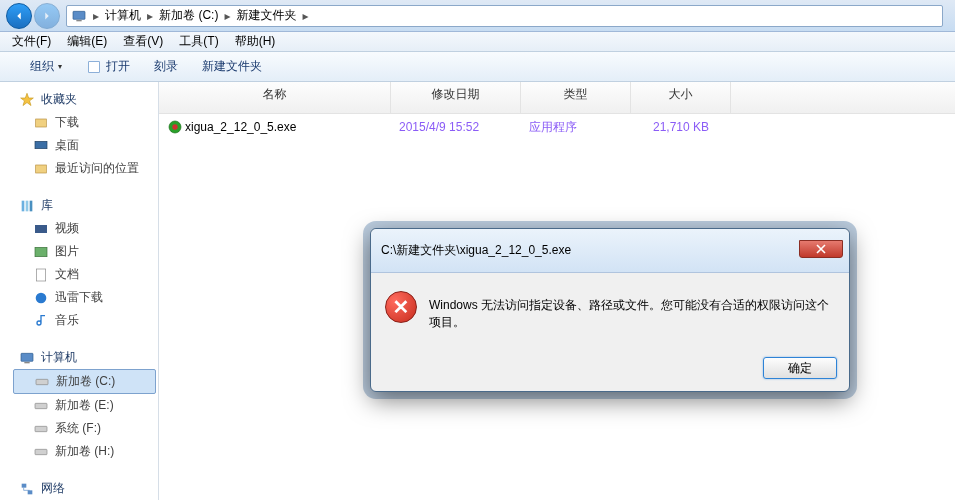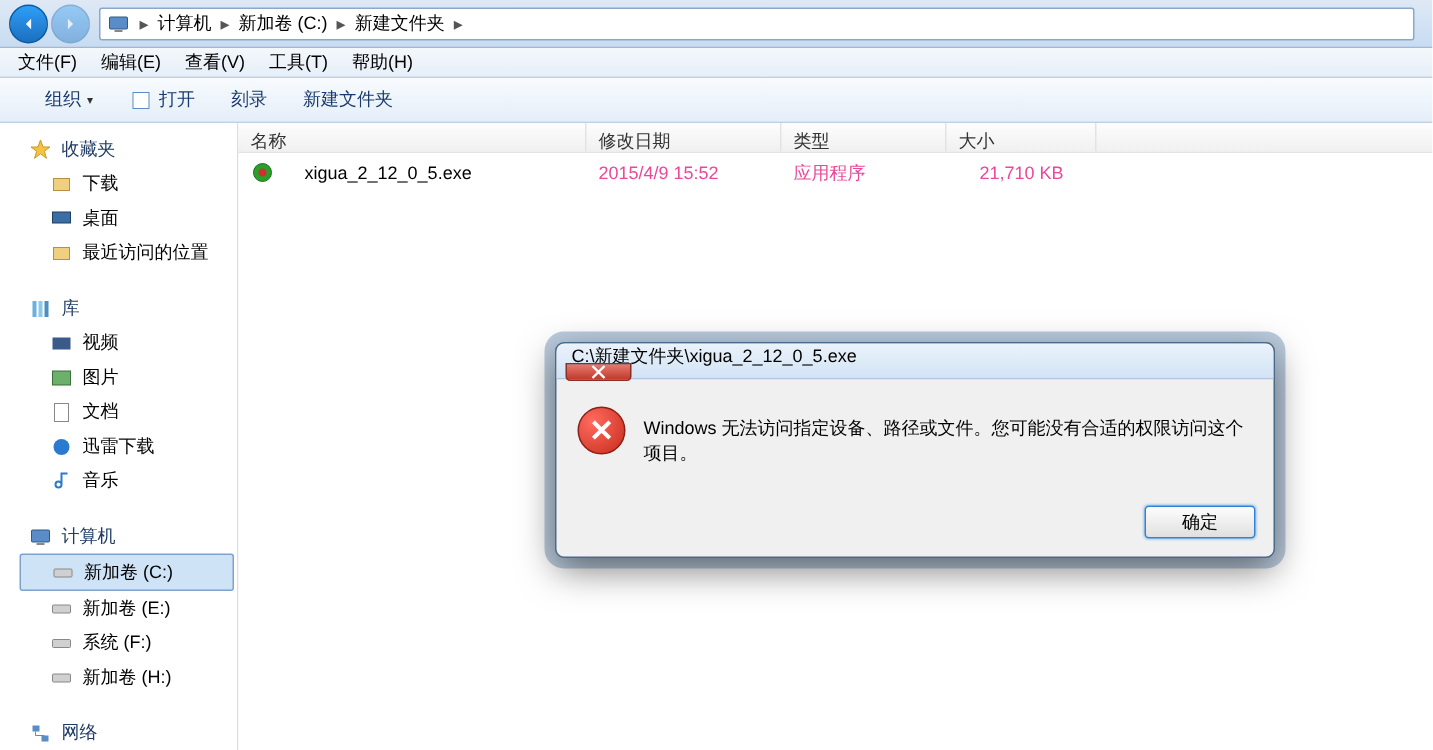--- a/index.html
+++ b/index.html
@@ -25,44 +25,44 @@
 .tool-btn { display: flex; align-items: center; gap: 4px; color: #1a3a6e; padding: 2px 6px; }
 .tool-btn .arrow { font-size: 8px; color: #333; }
 
 
 .main { display: flex; height: calc(500px - 32px - 20px - 30px); padding-left: 11px; }
 
 
 .sidebar { width: 148px; background: #fff; border-right: 1px solid #d6dee7; padding: 6px 0; overflow: hidden; }
 .nav-group { margin-bottom: 14px; }
 .nav-head { display: flex; align-items: center; gap: 6px; padding: 3px 8px; font-weight: normal; color: #1f3b66; }
-.nav-child { display: flex; align-items: center; gap: 6px; padding: 3px 8px 3px 22px; color: #000000; }
+.nav-child { display: flex; align-items: center; gap: 6px; padding: 3px 8px 3px 22px; color: #404040; }
 .nav-child.selected { background: #cfe3f7; border: 1px solid #7da2ce; border-radius: 2px; margin: 0 2px; padding-left: 20px; }
 .file-icon { width: 16px; height: 16px; flex-shrink: 0; }
 
 
 .filearea { flex: 1; background: #fff; }
-.columns { display: flex; height: 20px; border-bottom: 1px solid #e3e3e3; background: linear-gradient(to bottom, #fdfdfd, #f0f0f0); }
+.columns { display: flex; height: 32px; border-bottom: 1px solid #e3e3e3; background: linear-gradient(to bottom, #fdfdfd, #f0f0f0); text-align: center; }
 .col { padding: 4px 8px; border-right: 1px solid #e3e3e3; color: #333; }
 .col.name { width: 232px; }
 .col.date { width: 130px; }
 .col.type { width: 110px; }
 .col.size { width: 100px; }
 .rows { padding: 2px 0; }
 .row { display: flex; align-items: center; height: 22px; }
-.cell { padding: 2px 8px; color: #ec4899; }
-.cell.name { width: 232px; display: flex; align-items: center; gap: 20px; color: #000; }
+.cell { padding: 2px 8px; color: #8b5cf6; }
+.cell.name { width: 232px; display: flex; align-items: center; gap: 2px; color: #000; }
 .cell.date { width: 130px; }
 .cell.type { width: 110px; }
 .cell.size { width: 100px; text-align: center; }
 
 
 .dialog-backdrop { position: absolute; inset: 0; pointer-events: none; }
 .dialog { position: absolute; left: 370px; top: 228px; width: 480px; background: #f0f0f0; border: 1px solid #4a6a8a; border-radius: 6px; box-shadow: 0 8px 24px rgba(0,0,0,0.5), 0 0 0 7px rgba(60,110,160,0.35); pointer-events: auto; }
-.dlg-title { height: 24px; background: linear-gradient(to bottom, #ebf3fb, #d2e3f5); border-bottom: 1px solid #b0c4de; border-radius: 6px 6px 0 0; display: flex; padding: 0 6px; flex-direction: column; }
+.dlg-title { height: 44px; background: linear-gradient(to bottom, #ebf3fb, #d2e3f5); border-bottom: 1px solid #b0c4de; border-radius: 6px 6px 0 0; display: flex; align-items: center; padding: 0 6px; }
 .dlg-title-text { flex: 1; padding-left: 4px; color: #000; }
 .dlg-close { width: 44px; height: 18px; margin-top:-4px; background: linear-gradient(to bottom, #e67a6f, #c0392b); border: 1px solid #8b2d23; border-radius: 0 0 3px 3px; display: flex; align-items: center; justify-content: center; color: #fff; font-weight: bold; }
 .dlg-body { padding: 18px 14px; display: flex; align-items: flex-start; gap: 12px; }
 .err-icon { width: 32px; height: 32px; border-radius: 50%; background: radial-gradient(circle at 30% 30%, #ff6b5e, #c72c1d); border: 1px solid #8b2018; display: flex; align-items: center; justify-content: center; color: #fff; font-size: 20px; font-weight: bold; flex-shrink: 0; }
 .dlg-msg { color: #000; line-height: 1.4; padding-top: 6px; }
 .dlg-footer { padding: 8px 12px 12px; display: flex; justify-content: flex-end; }
 .dlg-ok { min-width: 74px; height: 22px; background: linear-gradient(to bottom, #fdfdfd, #e0e0e0); border: 1px solid #2e83d6; border-radius: 3px; box-shadow: 0 0 2px rgba(46,131,214,0.6); text-align:center; line-height:20px; color: #000; }
 </style>
 </head>
 <body>

